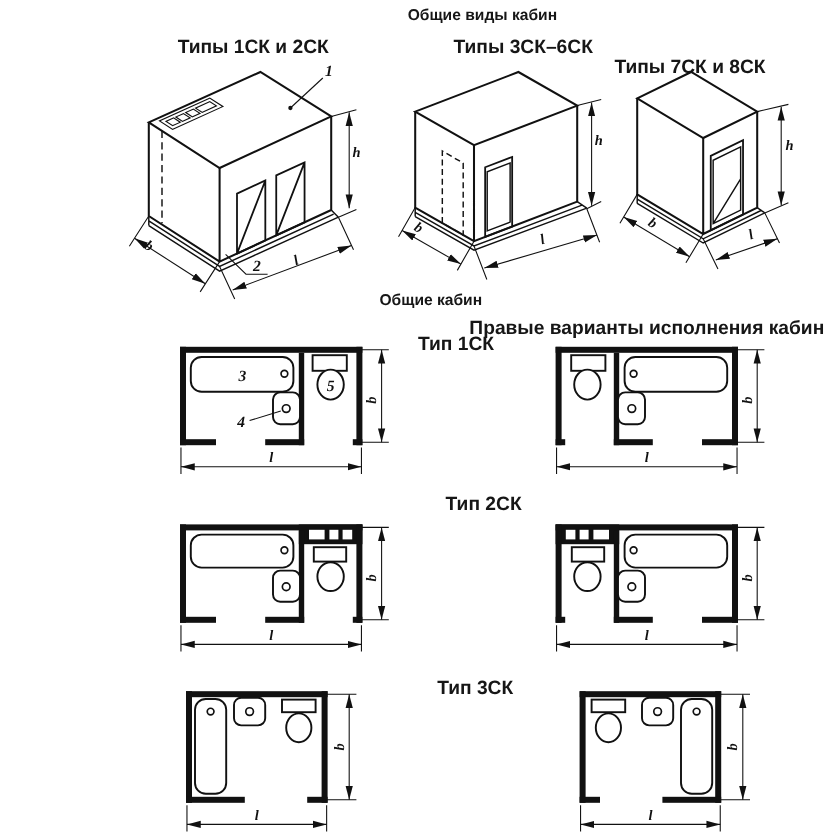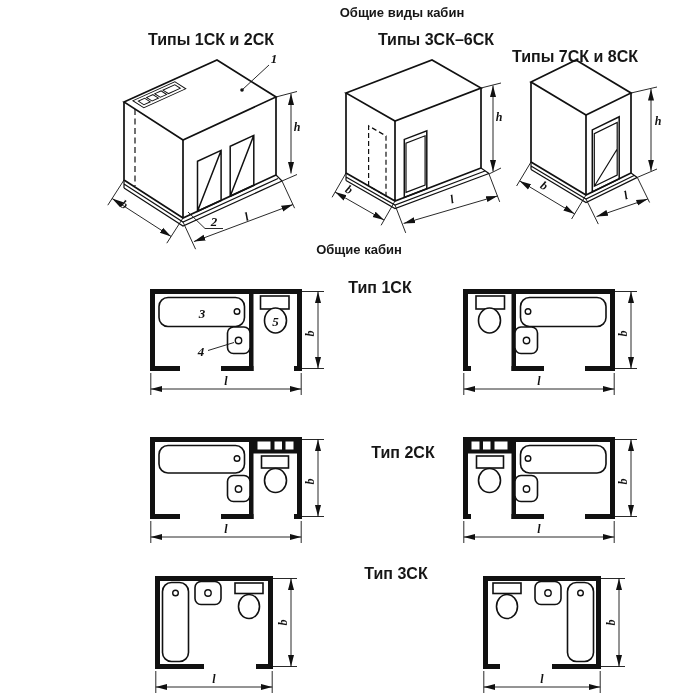--- a/index.html
+++ b/index.html
@@ -86,22 +86,23 @@
         <ellipse class="fx" cx="94" cy="30.5" rx="10.5" ry="12"></ellipse>
       </g>
     </defs>
   </svg>
 
   <div class="hd t13" style="left:368px;top:5px">Общие виды кабин</div>
   <div class="hd t12" style="left:177px;top:31px">Типы 1СК и 2СК</div>
   <div class="hd t12" style="left:402px;top:31px">Типы 3СК–6СК</div>
   <div class="hd t12" style="left:541px;top:48px">Типы 7СК и 8СК</div>
   <div class="hd t13" style="left:325px;top:242px">Общие кабин</div>
+  <div class="hd t12" style="left:505px;top:265px">Правые варианты исполнения кабин</div>
   <div class="hd t12" style="left:346px;top:279px">Тип 1СК</div>
-  <div class="hd t12" style="left:369px;top:444px">Тип 2СК</div>
+  <div class="hd t12" style="left:369px;top:412px">Тип 2СК</div>
   <div class="hd t12" style="left:362px;top:565px">Тип 3СК</div>
 
   <svg class="fig" style="left:52px;top:48px" width="225" height="205" viewBox="0 0 225 205">
     <g class="lw17">
       <path d="M38,54 L131,12 L190,49 L97,92 Z"></path>
       <path d="M38,54 V132 L97,170 L190,127 V49 M97,92 V170"></path>
     </g>
     <g class="lw12">
       <path d="M38,136 L97,174 L192,130.5 M38,140 L97,178 L196,133 M38,132 V140 M190,127 L196,133"></path>
     </g>

